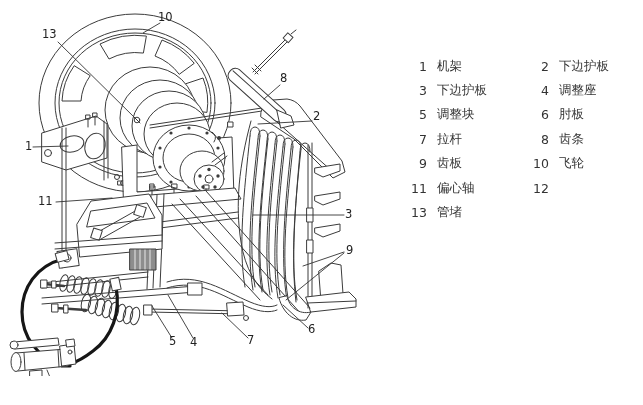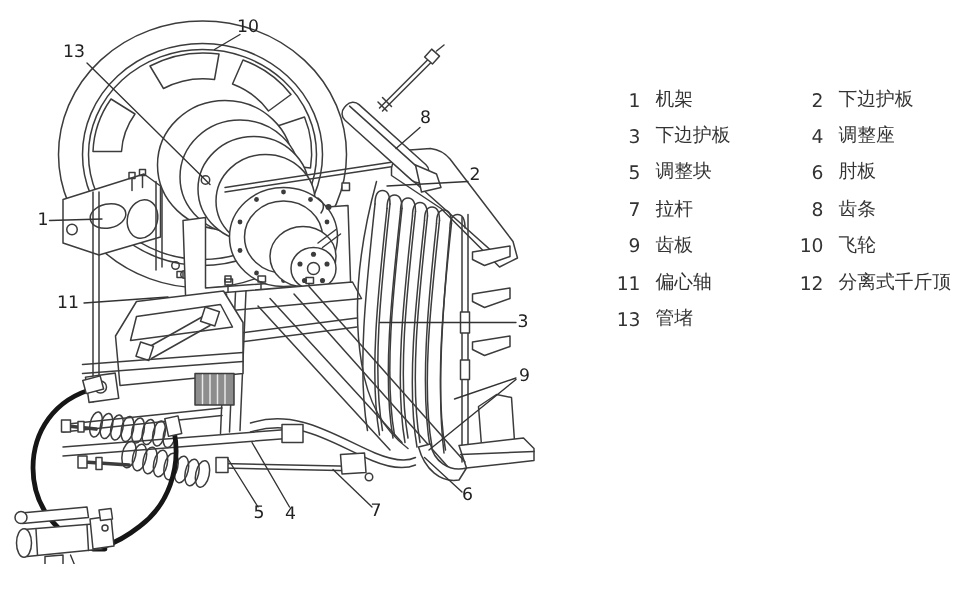--- a/index.html
+++ b/index.html
@@ -305,21 +305,20 @@
   <div class="lg-item">
         <span class="lg-n">10</span>
         <span>飞轮</span>
       </div>
   <div class="lg-item">
         <span class="lg-n">11</span>
         <span>偏心轴</span>
       </div>
   <div class="lg-item">
         <span class="lg-n">12</span>
-        <span>分离式千斤顶</span>
       </div>
   <div class="lg-item">
         <span class="lg-n">13</span>
         <span>管堵</span>
       </div>
 </div>
 
 </div>
 
 </body></html>

